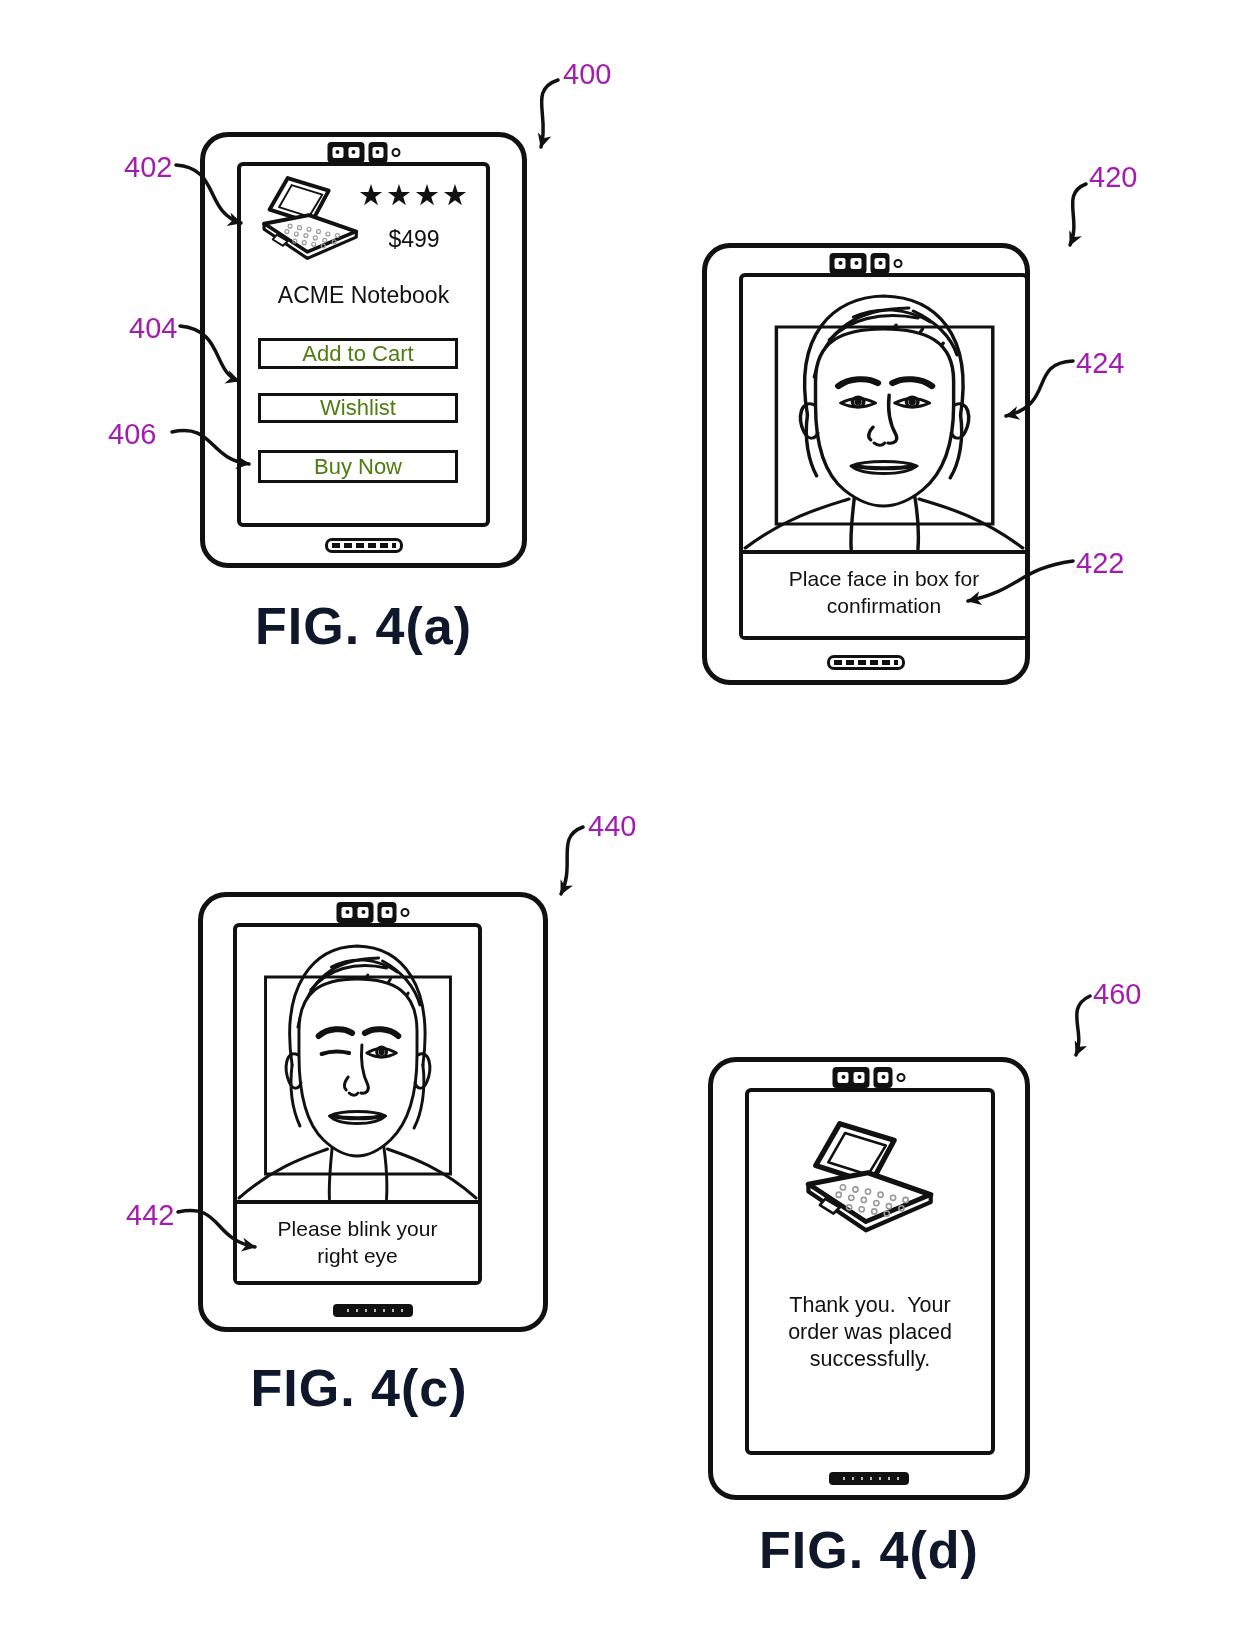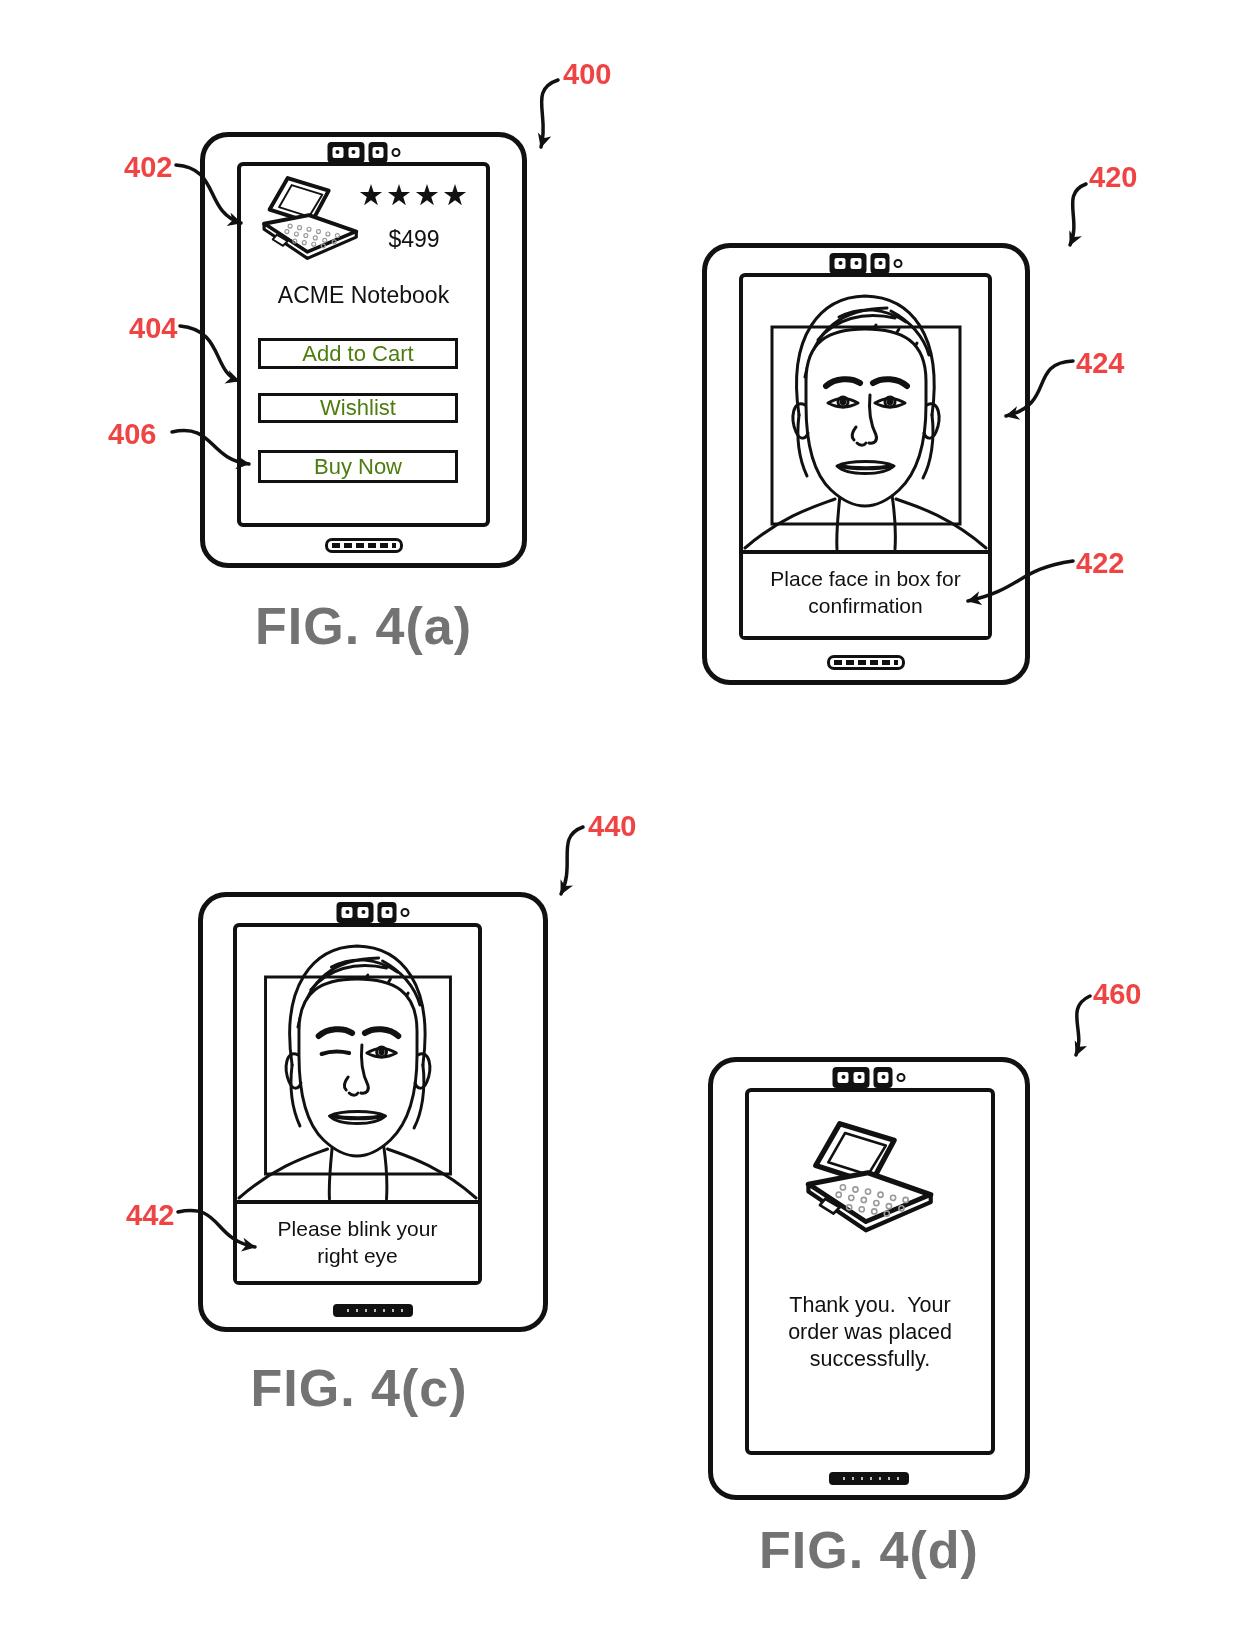--- a/index.html
+++ b/index.html
@@ -48,22 +48,22 @@
   .msg div{white-space:pre;}
 
   
   .laptop-d{position:absolute;left:50px;top:26px;}
   .thanks{position:absolute;left:0;top:200px;width:100%;text-align:center;
           font-size:21.5px;line-height:27px;}
   .thanks div{white-space:pre;}
 
   
   .caption{position:absolute;text-align:center;font-size:52px;font-weight:bold;
-           letter-spacing:1px;color:#737373;}
-  .refnum{position:absolute;font-size:29px;font-weight:bold;color:#ef4444;z-index:11;}
+           letter-spacing:1px;color:#0f172a;}
+  .refnum{position:absolute;font-size:29px;font-weight:normal;color:#a21caf;z-index:11;}
 
   #arrows{position:absolute;left:0;top:0;z-index:10;pointer-events:none;}
 </style>
 </head>
 <body>
 
 <div id="canvas">
 
   <div class="tablet" style="left:200px;top:132px;width:327px;height:436px;">
     <div class="camera">
@@ -119,21 +119,21 @@
     <div class="camera">
       <span class="cam-wide">
           <span class="cam-sq"></span>
           <span class="cam-sq"></span>
         </span>
       <span class="cam-small">
           <span class="cam-sq"></span>
         </span>
       <span class="cam-ring"></span>
     </div>
-    <div class="screen" style="left:32px;top:25px;width:253px;height:367px;">
+    <div class="screen" style="left:32px;top:25px;width:290px;height:367px;">
       <svg class="illus" height="273" viewBox="0 0 245 273" preserveAspectRatio="none">
         <rect x="29" y="50" width="188" height="197" fill="none" stroke="#111" stroke-width="3"></rect>
         <g stroke="#111" stroke-width="3" fill="none" stroke-linecap="round" stroke-linejoin="round">
           <path d="M2,271 C40,238 76,228 92,222"></path>
           <path d="M243,271 C205,238 170,228 153,222"></path>
           <path d="M97,218 C95,238 93,256 94,272"></path>
           <path d="M149,218 C152,238 153,256 152,272"></path>
           <path d="M56,138 C44,58 78,20 122,19 C168,20 200,58 189,138"></path>
           <path d="M56,138 C53,162 57,184 64,199"></path>
           <path d="M189,138 C192,162 188,186 180,201"></path>

